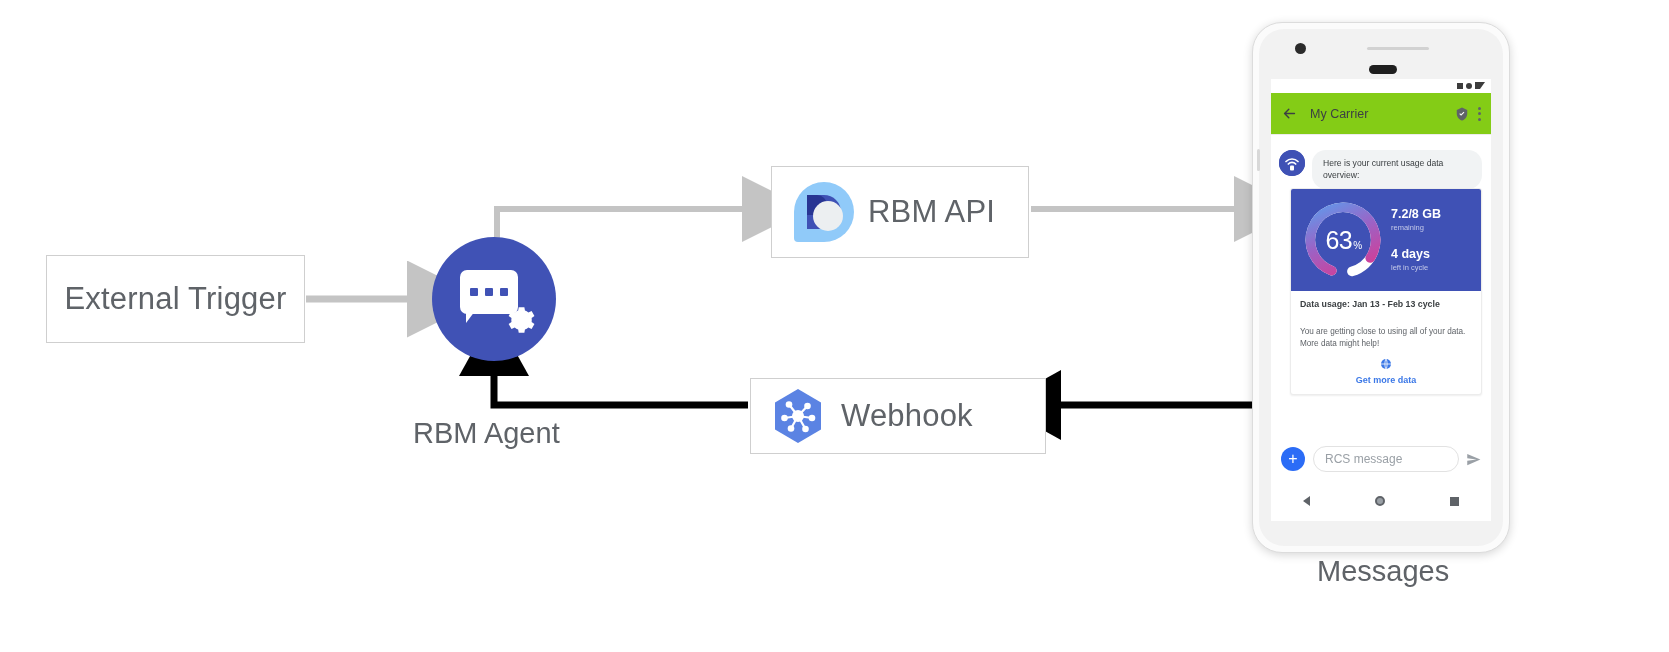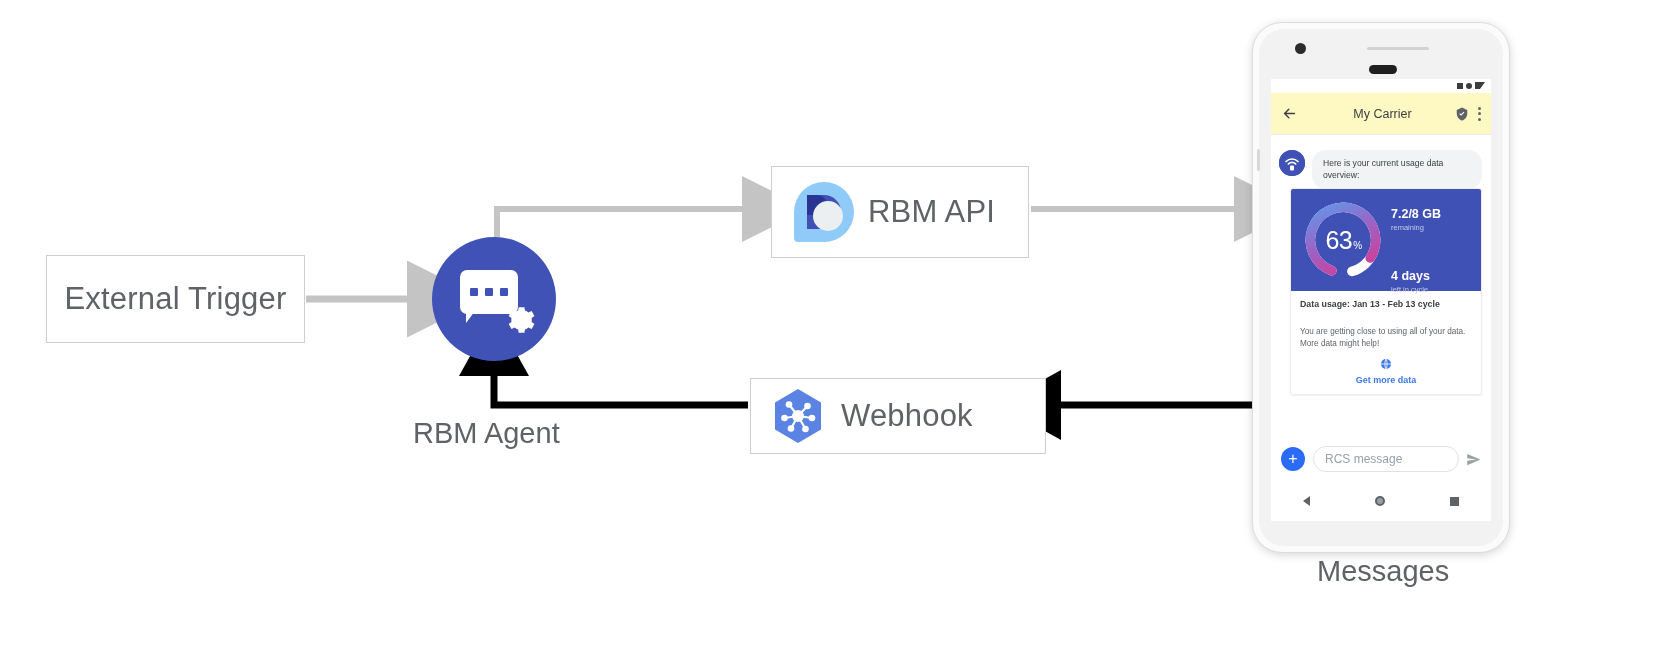--- a/index.html
+++ b/index.html
@@ -89,22 +89,22 @@
   }
   .status-bar{
     position:absolute;right:6px;top:3px;display:flex;align-items:center;gap:3px;
   }
   .sb-sq{width:6px;height:6px;background:#3c3c3c;}
   .sb-circle{width:6px;height:6px;border-radius:50%;background:#3c3c3c;}
   .sb-tri{width:0;height:0;border-left:5px solid #3c3c3c;border-right:5px solid transparent;border-top:7px solid #3c3c3c;border-bottom:0;}
 
   .app-bar{
     position:absolute;left:0;top:14px;width:220px;height:42px;
-    background:#fef9c3;border-bottom:1px solid #ececec;
-    display:flex;align-items:center;padding:0 10px;box-sizing:border-box;text-align:center;
+    background:#84cc16;border-bottom:1px solid #ececec;
+    display:flex;align-items:center;padding:0 10px;box-sizing:border-box;
   }
   .back-arrow{width:17px;height:17px;flex:0 0 17px;margin-right:12px;}
   .app-title{font-size:12.5px;color:#3c4043;flex:1;white-space:nowrap;}
   .verified-ic{width:14px;height:14px;flex:0 0 14px;margin-right:8px;}
   .kebab{display:flex;flex-direction:column;gap:2.5px;align-items:center;flex:0 0 4px;}
   .kebab i{width:3px;height:3px;border-radius:50%;background:#5f6368;display:block;}
 
   
   .chat{position:absolute;left:0;top:57px;width:220px;height:330px;}
   .msg-row{position:absolute;left:8px;top:14px;display:flex;align-items:flex-start;}
@@ -125,21 +125,21 @@
     display:flex;align-items:center;
   }
   .gauge-wrap{position:relative;width:96px;height:96px;margin-left:4px;flex:0 0 96px;}
   .gauge-num{
     position:absolute;left:0;top:0;width:96px;height:96px;
     display:flex;align-items:center;justify-content:center;
     color:#ffffff;font-size:25px;font-weight:300;letter-spacing:-.5px;
   }
   .gauge-num sup{font-size:10px;vertical-align:baseline;position:relative;top:5px;left:1px;}
   .hero-right{flex:1;color:#ffffff;padding-right:8px;}
-  .hero-big{font-size:12.5px;font-weight:700;line-height:1.1;margin-top:22px;}
+  .hero-big{font-size:12.5px;font-weight:700;line-height:1.1;}
   .hero-sub{font-size:7.5px;color:#c5cae9;margin-top:1px;}
   .hero-gap{height:16px;}
 
   .card-body{padding:8px 9px 7px 9px;}
   .card-title{font-size:8.8px;font-weight:700;color:#3c4043;line-height:1.3;}
   .card-desc{font-size:8.2px;color:#5f6368;line-height:1.45;margin-top:16px;}
   .card-action{
     display:flex;align-items:center;justify-content:center;gap:5px;
     margin-top:8px;padding-bottom:2px;flex-direction:column;
   }

